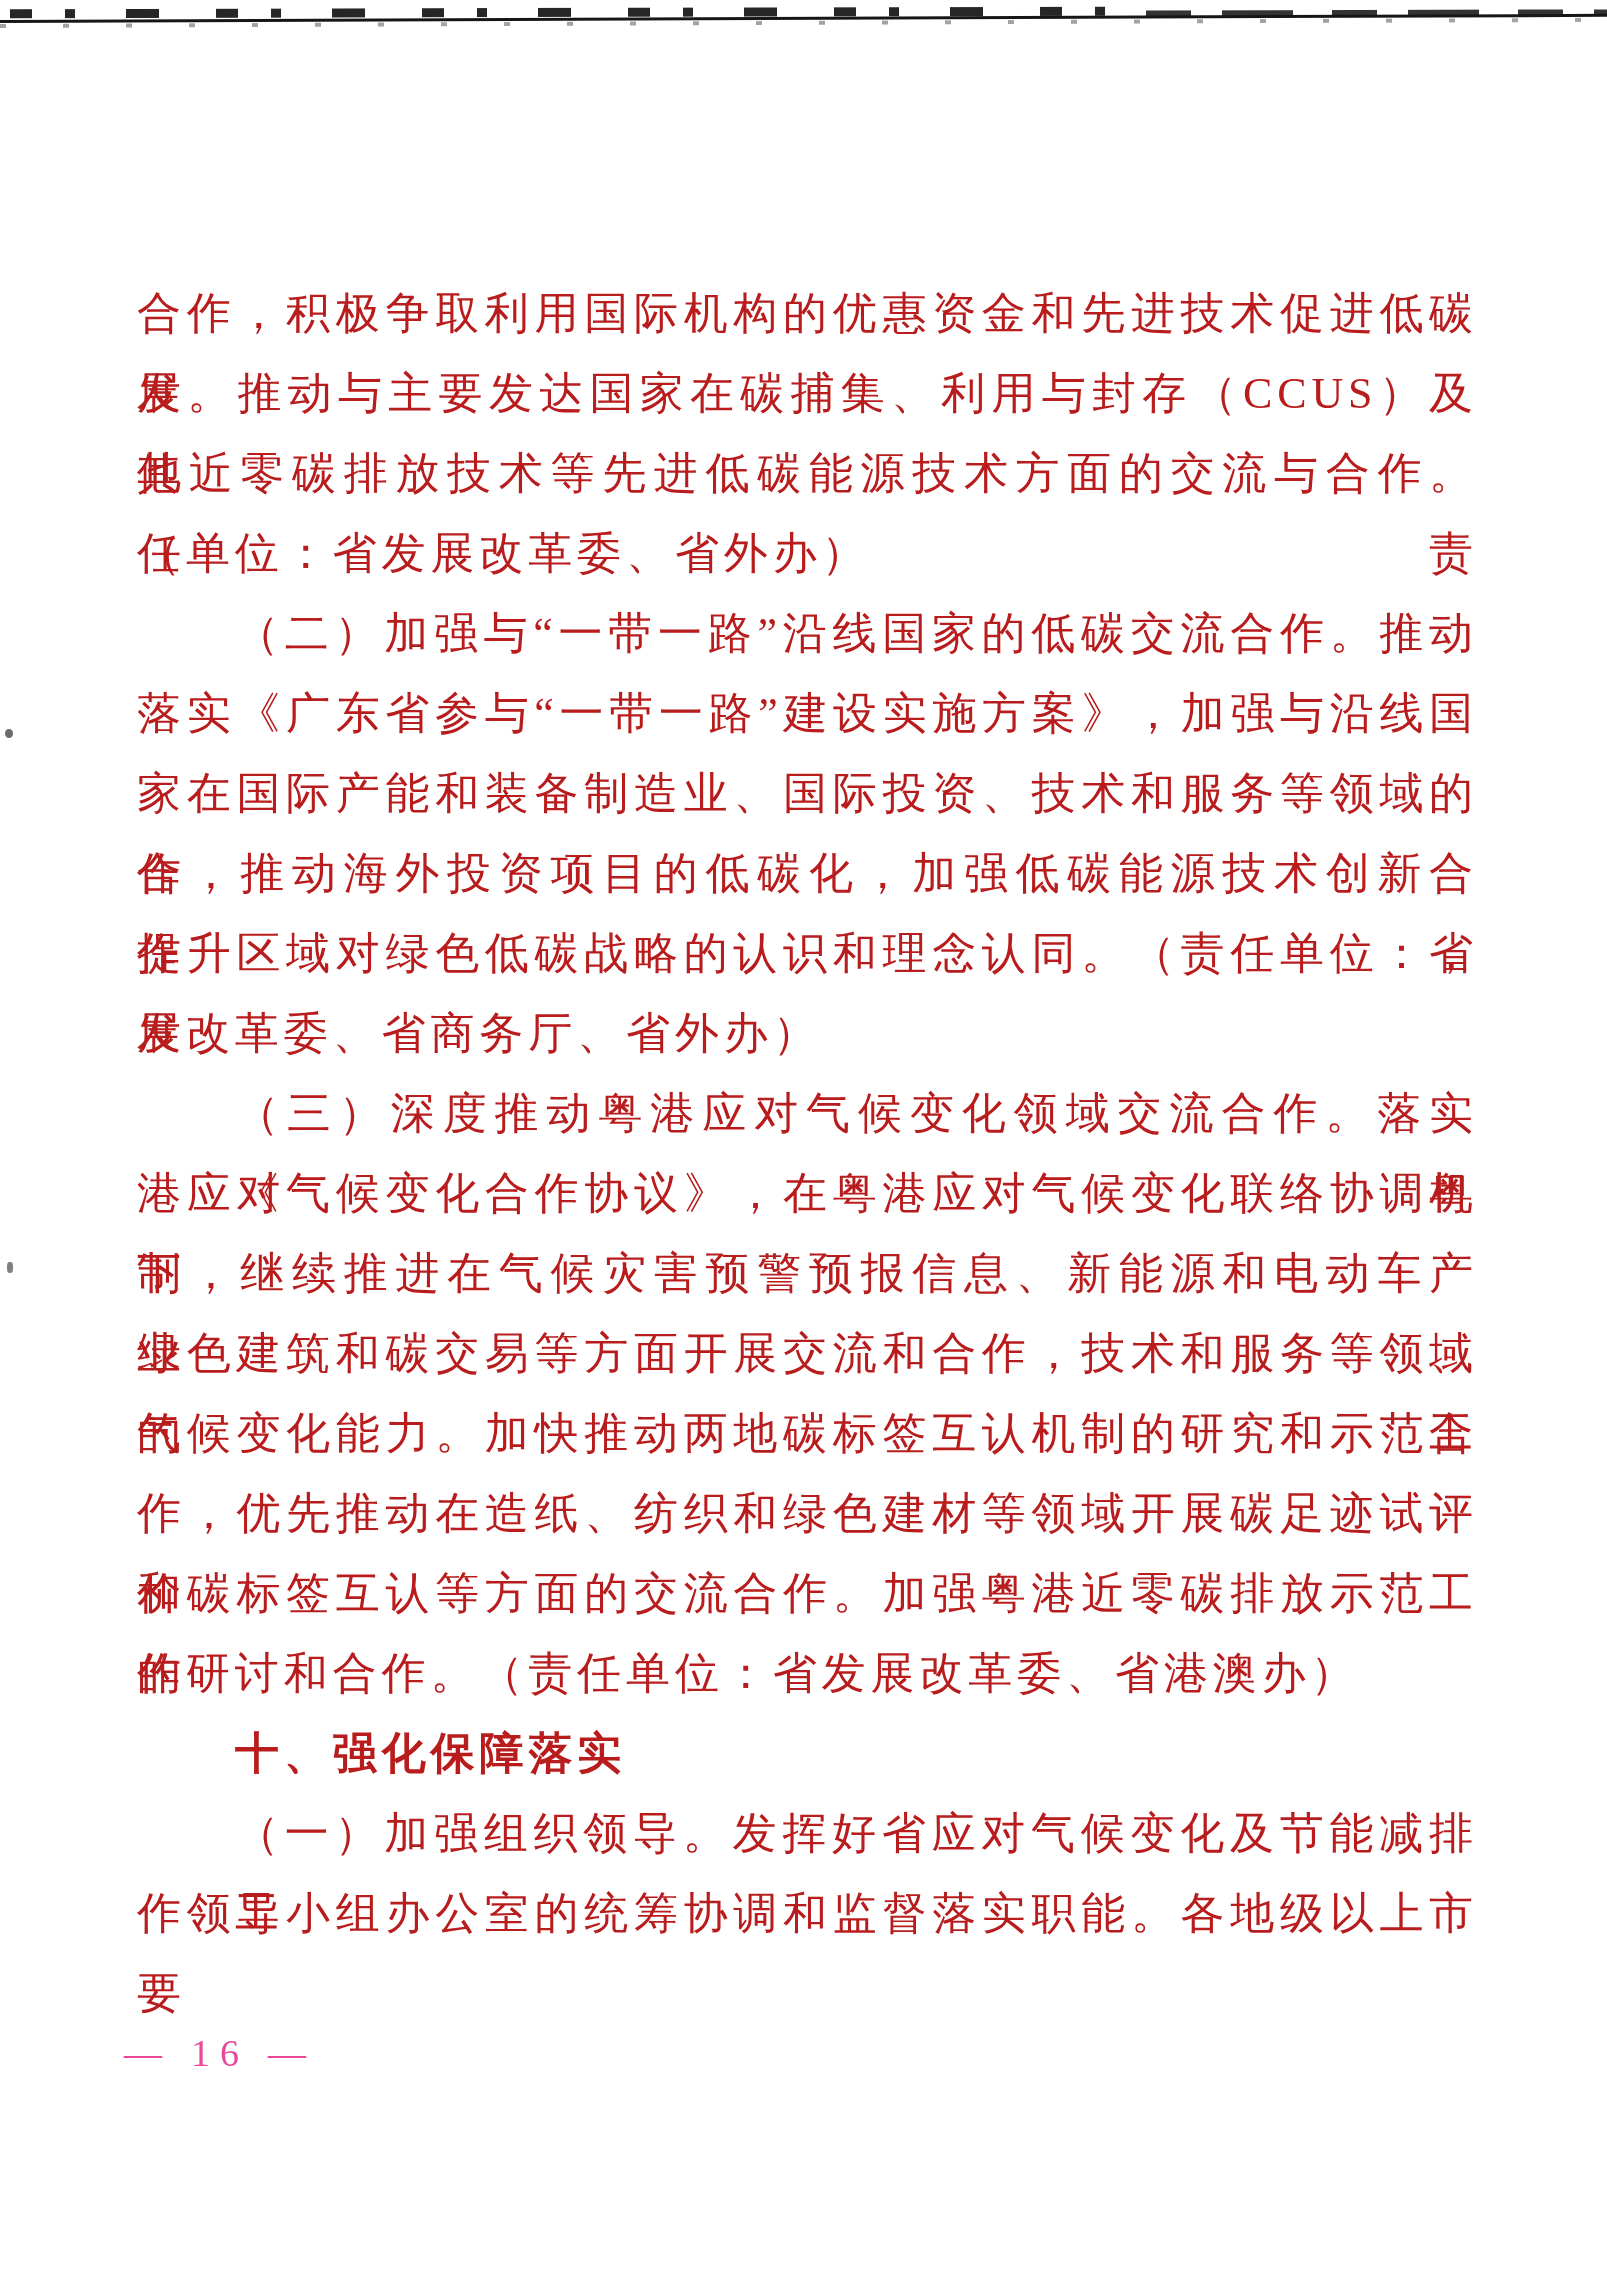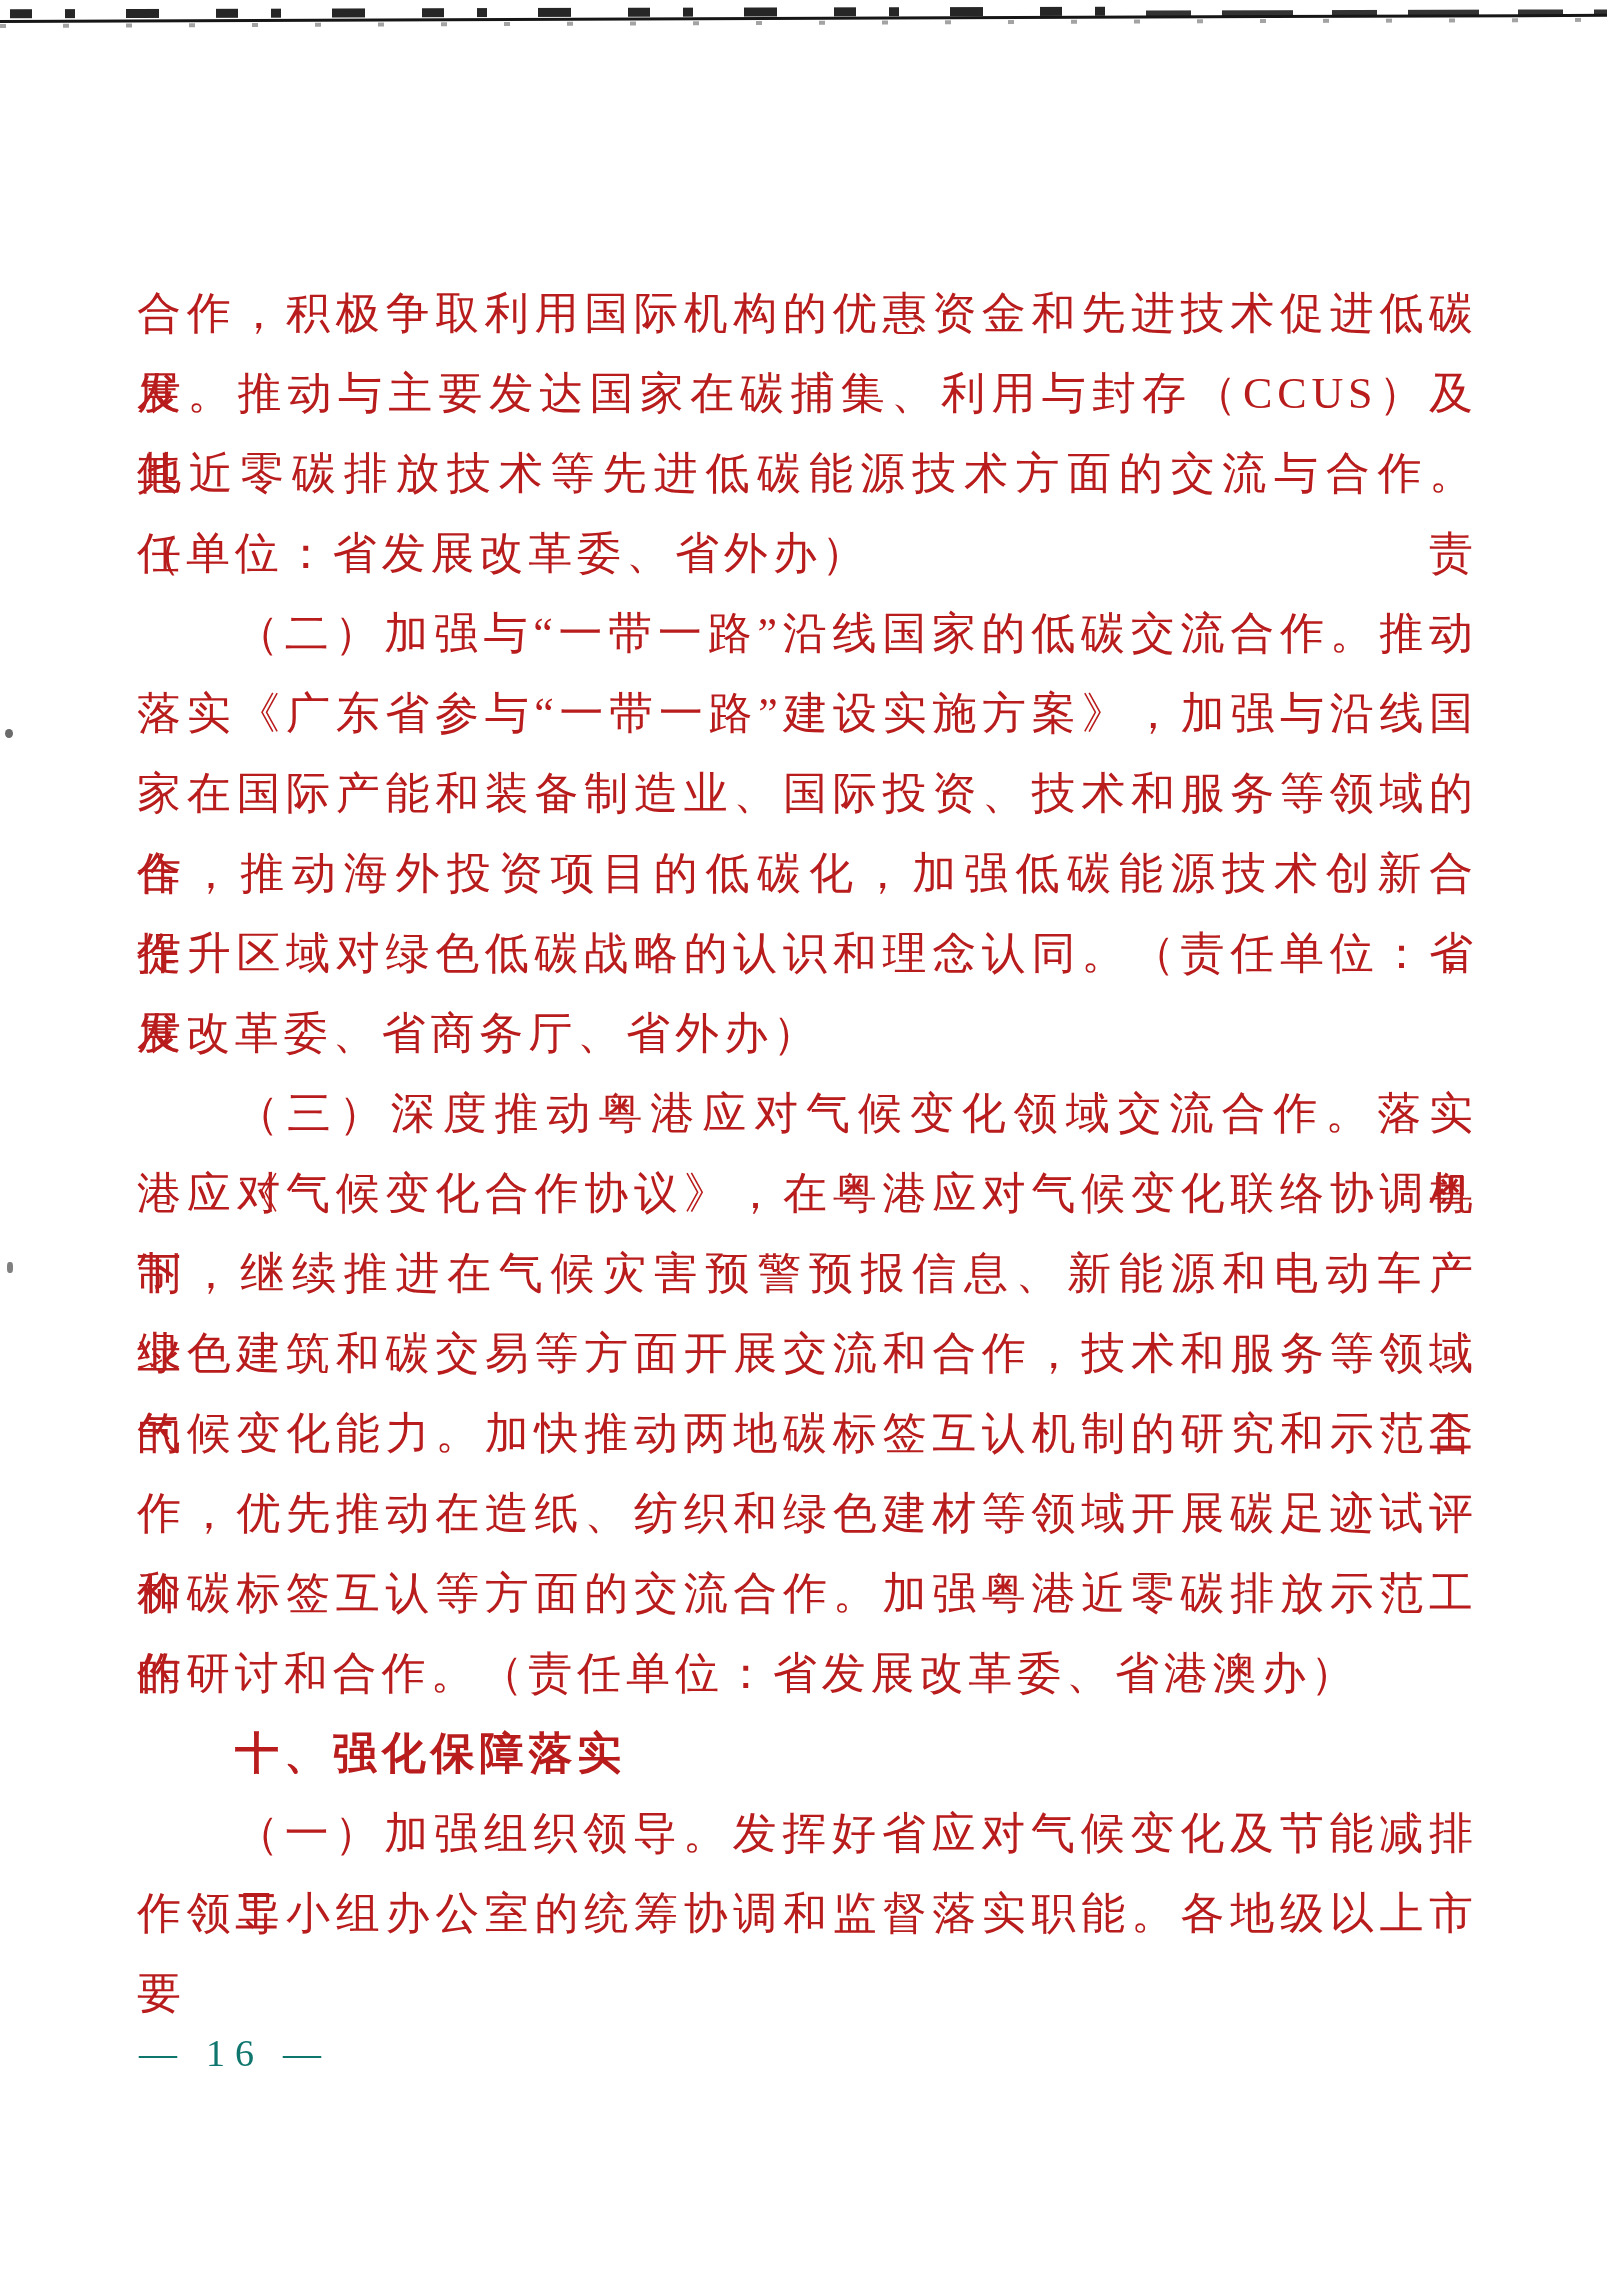--- a/index.html
+++ b/index.html
@@ -85,25 +85,25 @@
     padding-left: 98px;
   }
   .line.bold {
     font-weight: 700;
     font-family: Liberation Serif, serif;
   }
 
   
   .page-number {
     position: absolute;
-    left: 139px;
+    left: 124px;
     top: 2031px;
     font-size: 38px;
     letter-spacing: 9.8px;
-    color: #0f766e;
+    color: #ec4899;
     white-space: nowrap;
   }
 </style>
 </head>
 <body>
 
 <div class="page">
 
   <div class="scan-top">
     <div class="scan-dashes-a"></div>

